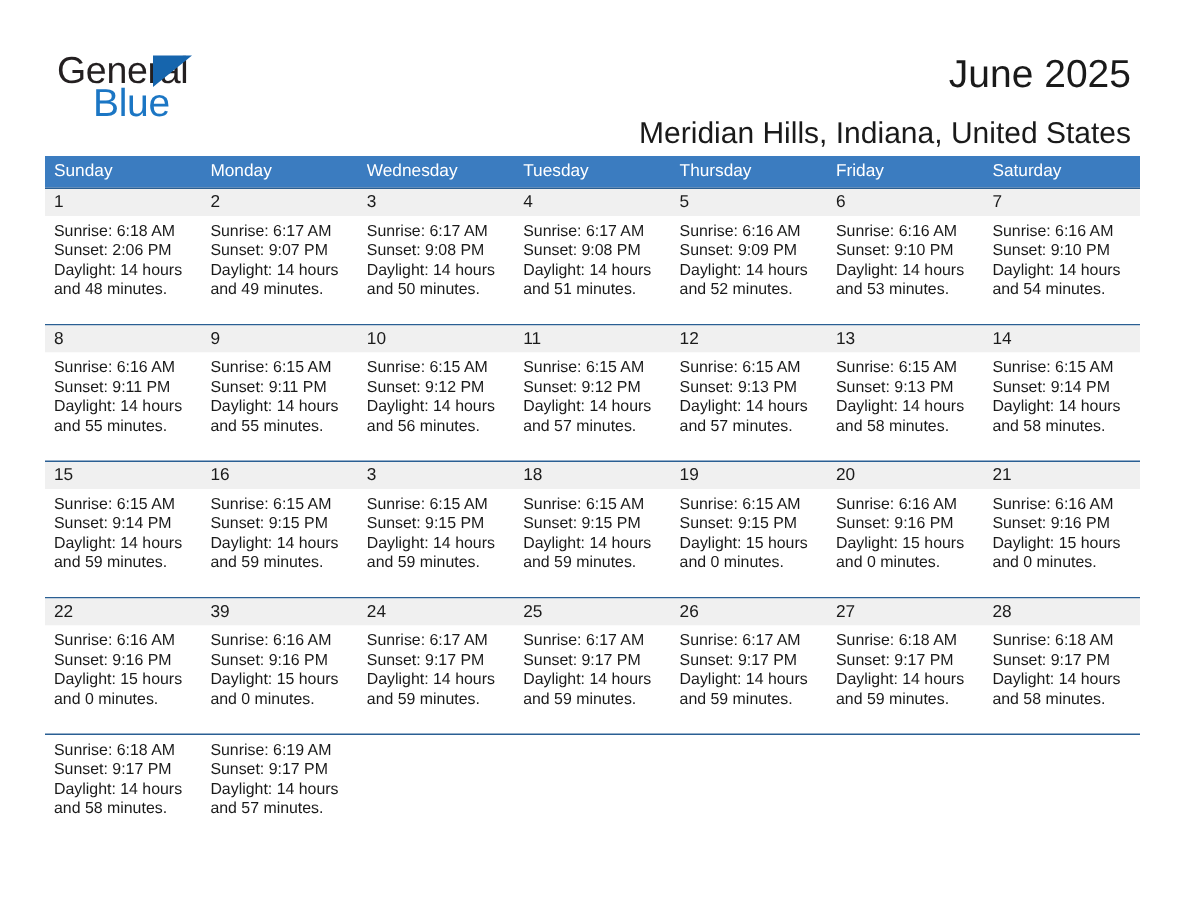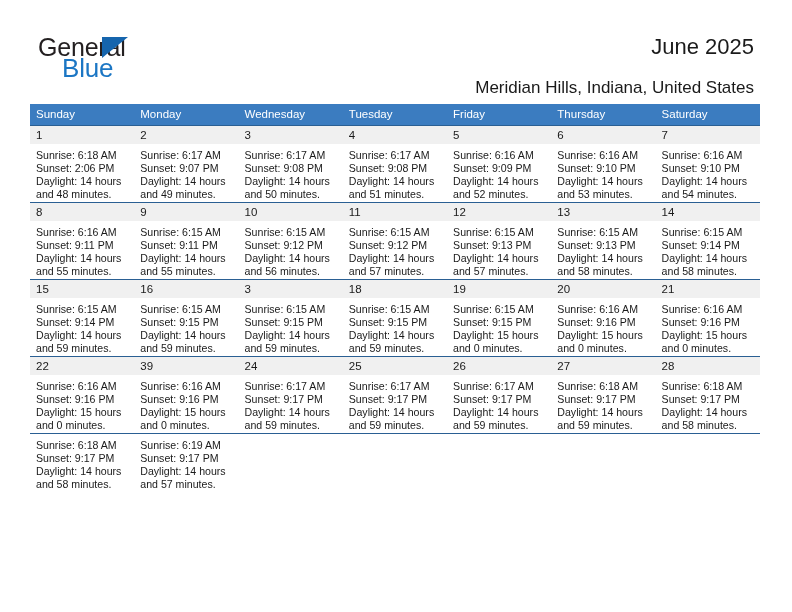--- a/index.html
+++ b/index.html
@@ -60,30 +60,30 @@
     width: 0;
     height: 0;
     border-left: 26px solid #1665ad;
     border-bottom: 21px solid transparent;
   }
 
   .title {
     position: absolute;
     right: 38px;
     top: 34px;
-    font-size: 22px;
+    font-size: 26px;
     color: #1a1a1a;
     text-align: right;
     white-space: nowrap;
   }
   .subtitle {
     position: absolute;
     right: 38px;
     top: 78px;
-    font-size: 17px;
+    font-size: 20px;
     color: #1a1a1a;
     text-align: center;
     white-space: nowrap;
   }
 
   
   .calendar {
     position: absolute;
     left: 30px;
     top: 104px;
@@ -124,22 +124,21 @@
     flex: 0 0 104.28px;
     font-size: 11.5px;
     line-height: 18px;
     padding-left: 6px;
     box-sizing: border-box;
     color: #1a1a1a;
   }
   .week-body {
     display: flex;
     background: #ffffff;
-    height: 58px;
-    align-items: center;
+    height: 72px;
   }
   .week-body .cell {
     width: 104.28px;
     flex: 0 0 104.28px;
     padding: 4px 6px 0 6px;
     box-sizing: border-box;
   }
   .cell .line {
     font-size: 10.6px;
     line-height: 13.1px;
@@ -163,22 +162,22 @@
     <div class="title">June 2025</div>
     <div class="subtitle">Meridian Hills, Indiana, United States</div>
   </div>
 
   <div class="calendar">
     <div class="cal-head">
       <div class="hcell">Sunday</div>
       <div class="hcell">Monday</div>
       <div class="hcell">Wednesday</div>
       <div class="hcell">Tuesday</div>
+      <div class="hcell">Thursday</div>
       <div class="hcell">Friday</div>
-      <div class="hcell">Thursday</div>
       <div class="hcell">Saturday</div>
     </div>
     <div id="weeks-container">
         <div class="week">
           <div class="week-rule"></div>
           <div class="week-numbers">
             <div class="num">1</div>
             <div class="num">2</div>
             <div class="num">3</div>
             <div class="num">4</div>

